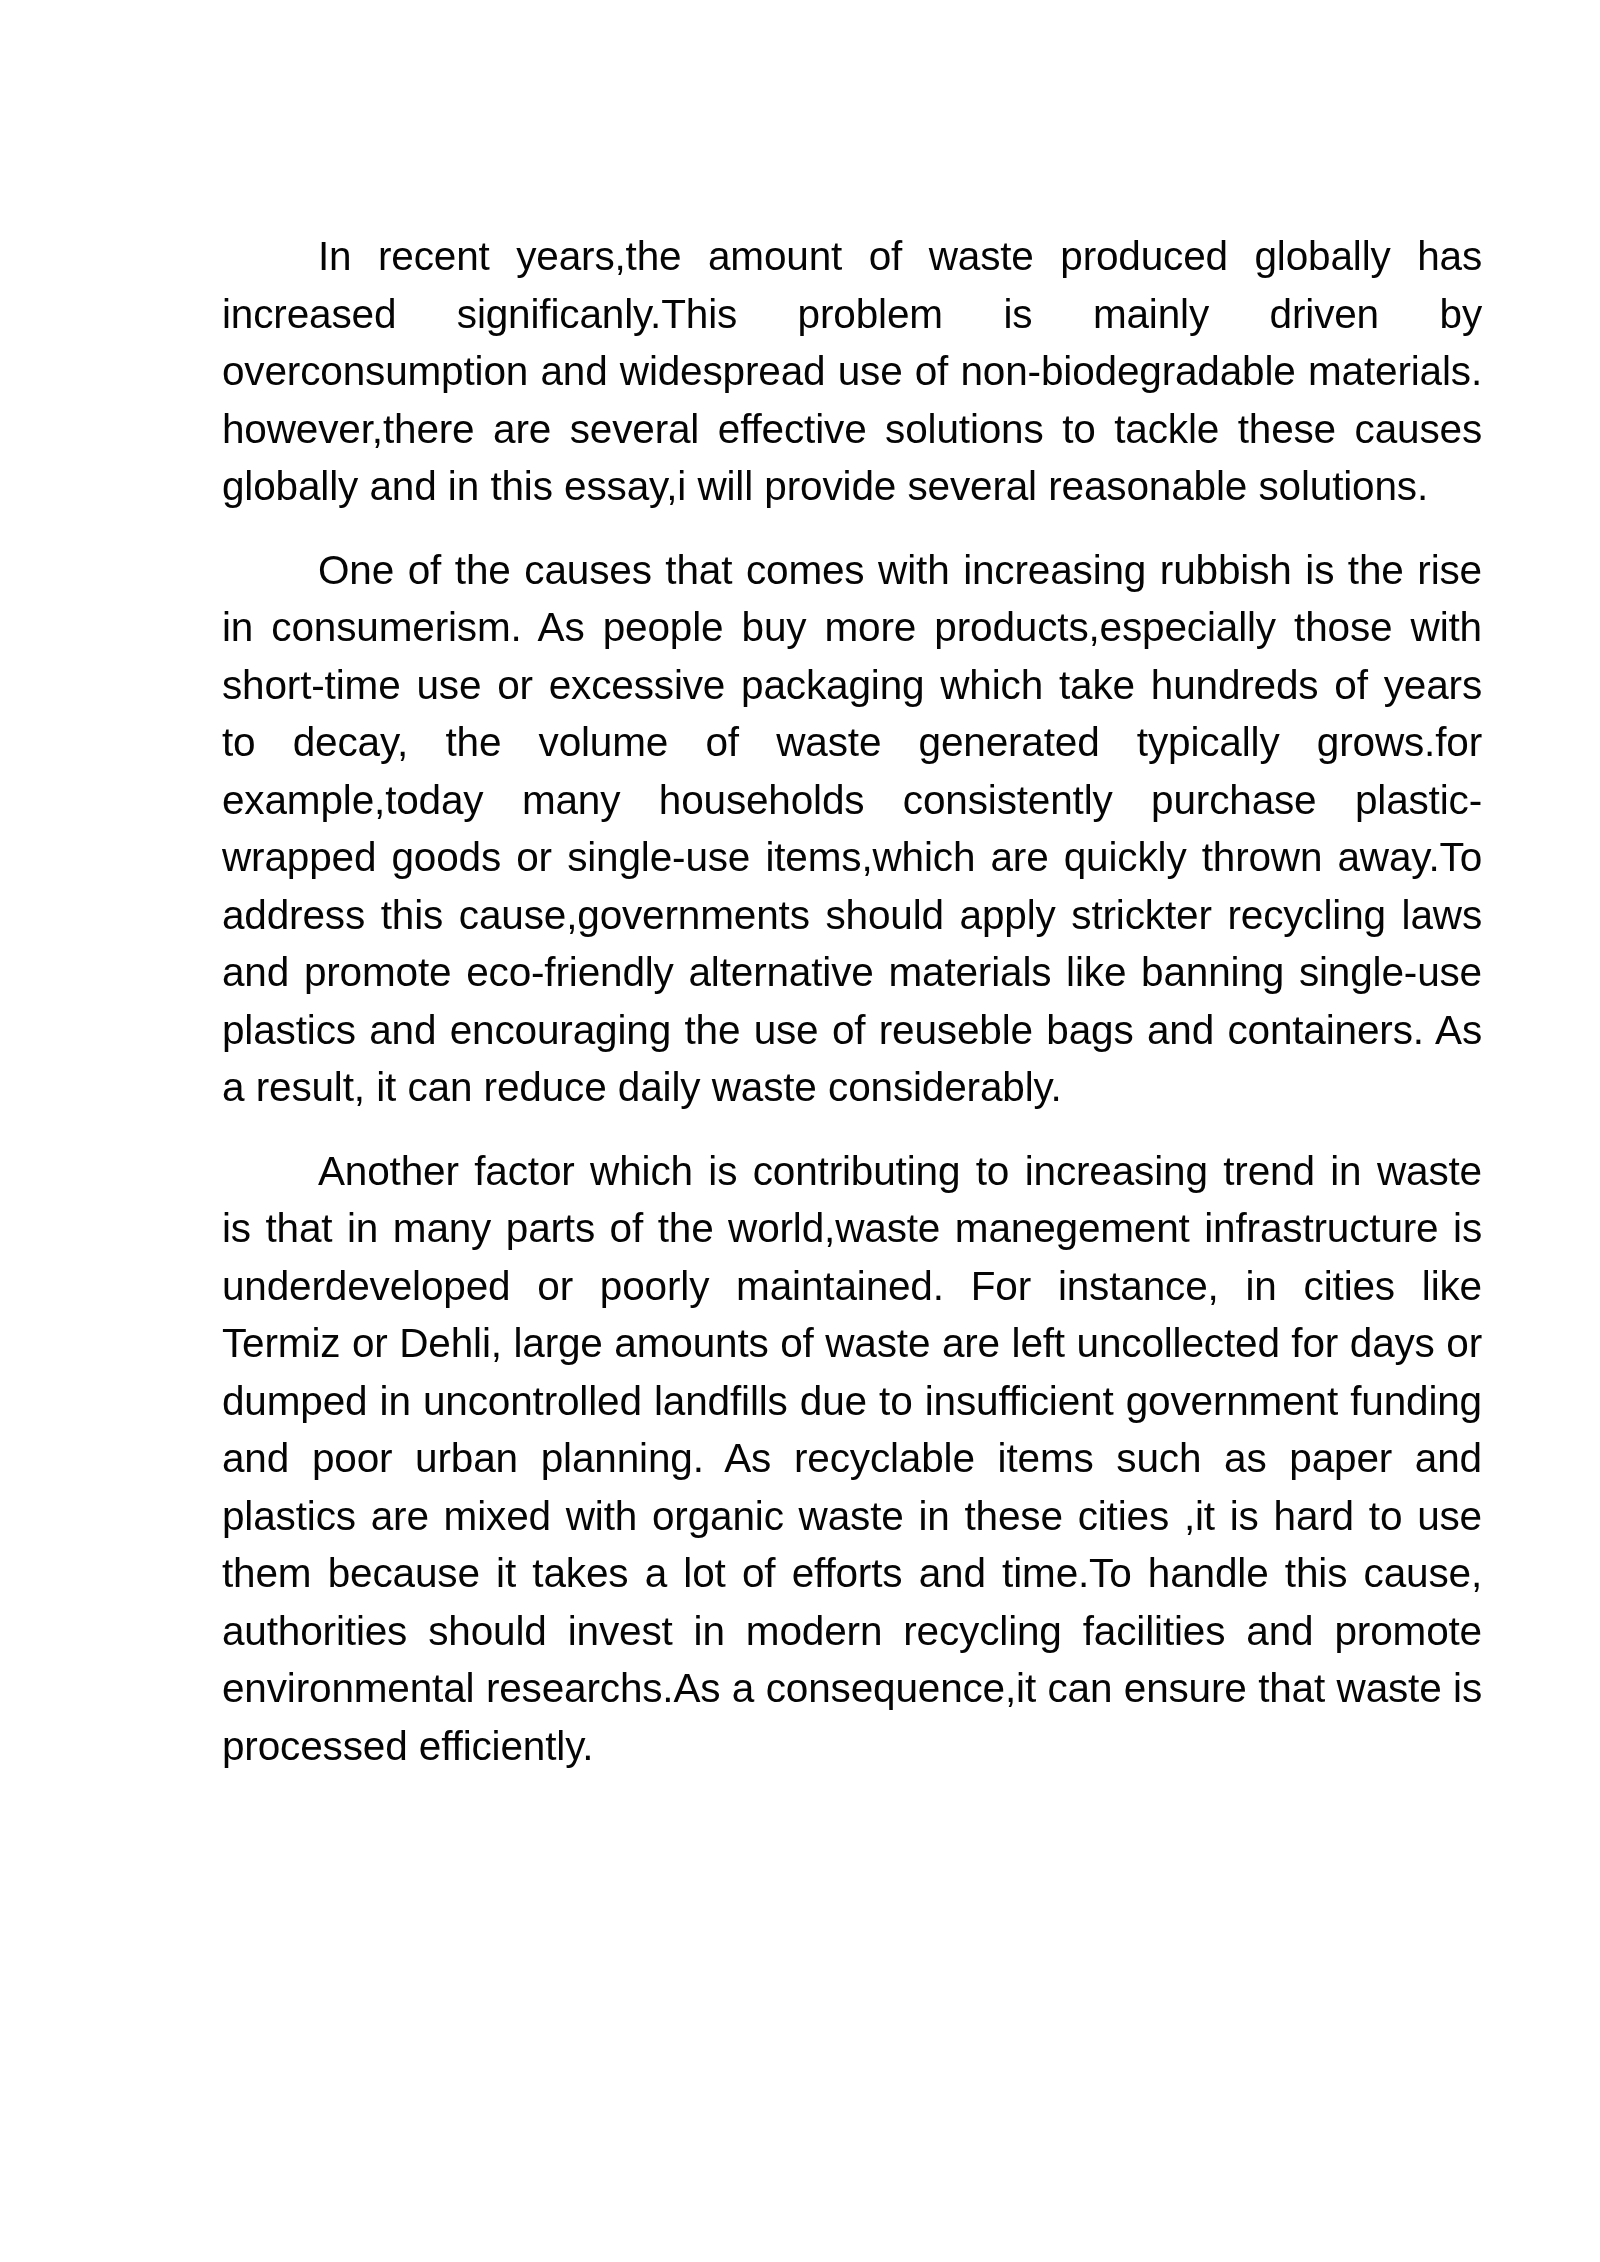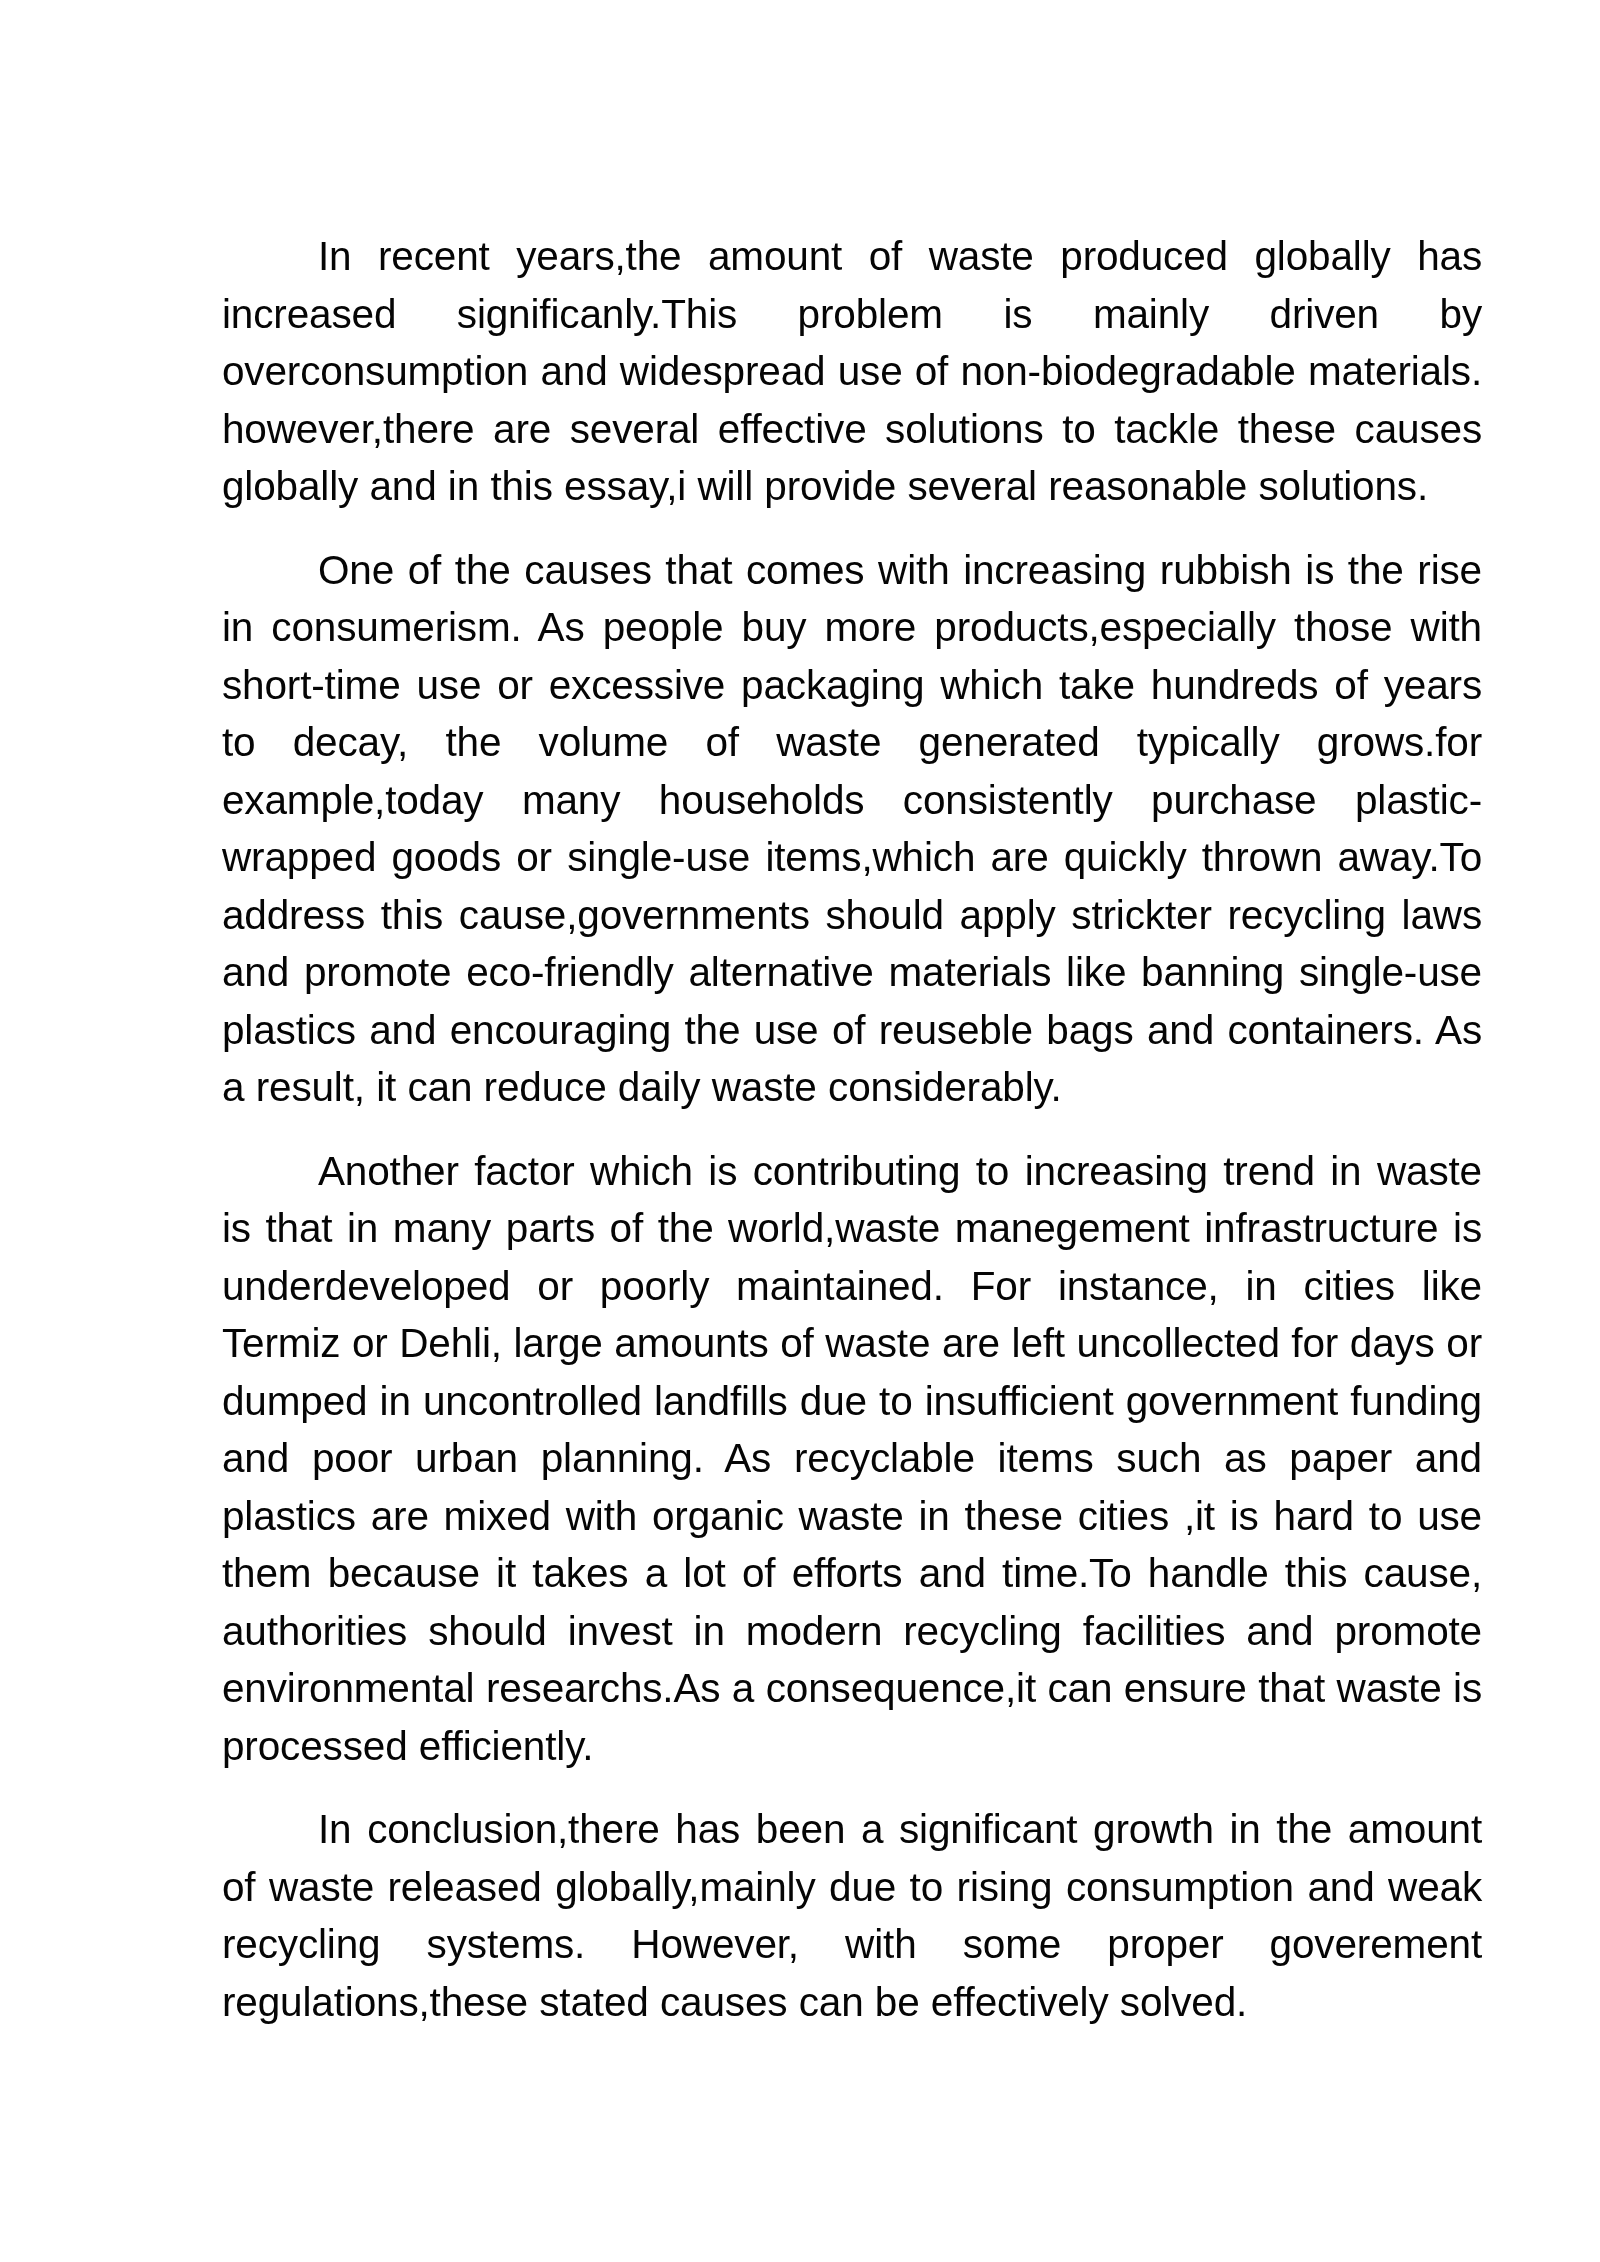--- a/index.html
+++ b/index.html
@@ -48,15 +48,14 @@
   
 </style>
 </head>
 <body>
 
 <div class="page">
   <div class="essay-body">
     <p class="para">In recent years,the amount of waste produced globally has increased significanly.This problem is mainly driven by overconsumption and widespread use of non-biodegradable materials. however,there are several effective solutions to tackle these causes globally and in this essay,i will provide several reasonable solutions.</p>
     <p class="para">One of the causes that comes with increasing rubbish is the rise in consumerism. As people buy more products,especially those with short-time use or excessive packaging which take hundreds of years to decay, the volume of waste generated typically grows.for example,today many households consistently purchase plastic-wrapped goods or single-use items,which are quickly thrown away.To address this cause,governments should apply strickter recycling laws and promote eco-friendly alternative materials like banning single-use plastics and encouraging the use of reuseble bags and containers. As a result, it can reduce daily waste considerably.</p>
     <p class="para">Another factor which is contributing to increasing trend in waste is that in many parts of the world,waste manegement infrastructure is underdeveloped or poorly maintained. For instance, in cities like Termiz or Dehli, large amounts of waste are left uncollected for days or dumped in uncontrolled landfills due to insufficient government funding and poor urban planning. As recyclable items such as paper and plastics are mixed with organic waste in these cities ,it is hard to use them because it takes a lot of efforts and time.To handle this cause, authorities should invest in modern recycling facilities and promote environmental researchs.As a consequence,it can ensure that waste is processed efficiently.</p>
-    <p class="para">In conclusion,there has been a significant growth in the amount of waste released globally,mainly due to rising consumption and weak recycling systems. However, with some proper goverement regulations,these stated causes can be effectively solved.</p>
   </div>
 </div>
 
 </body></html>

